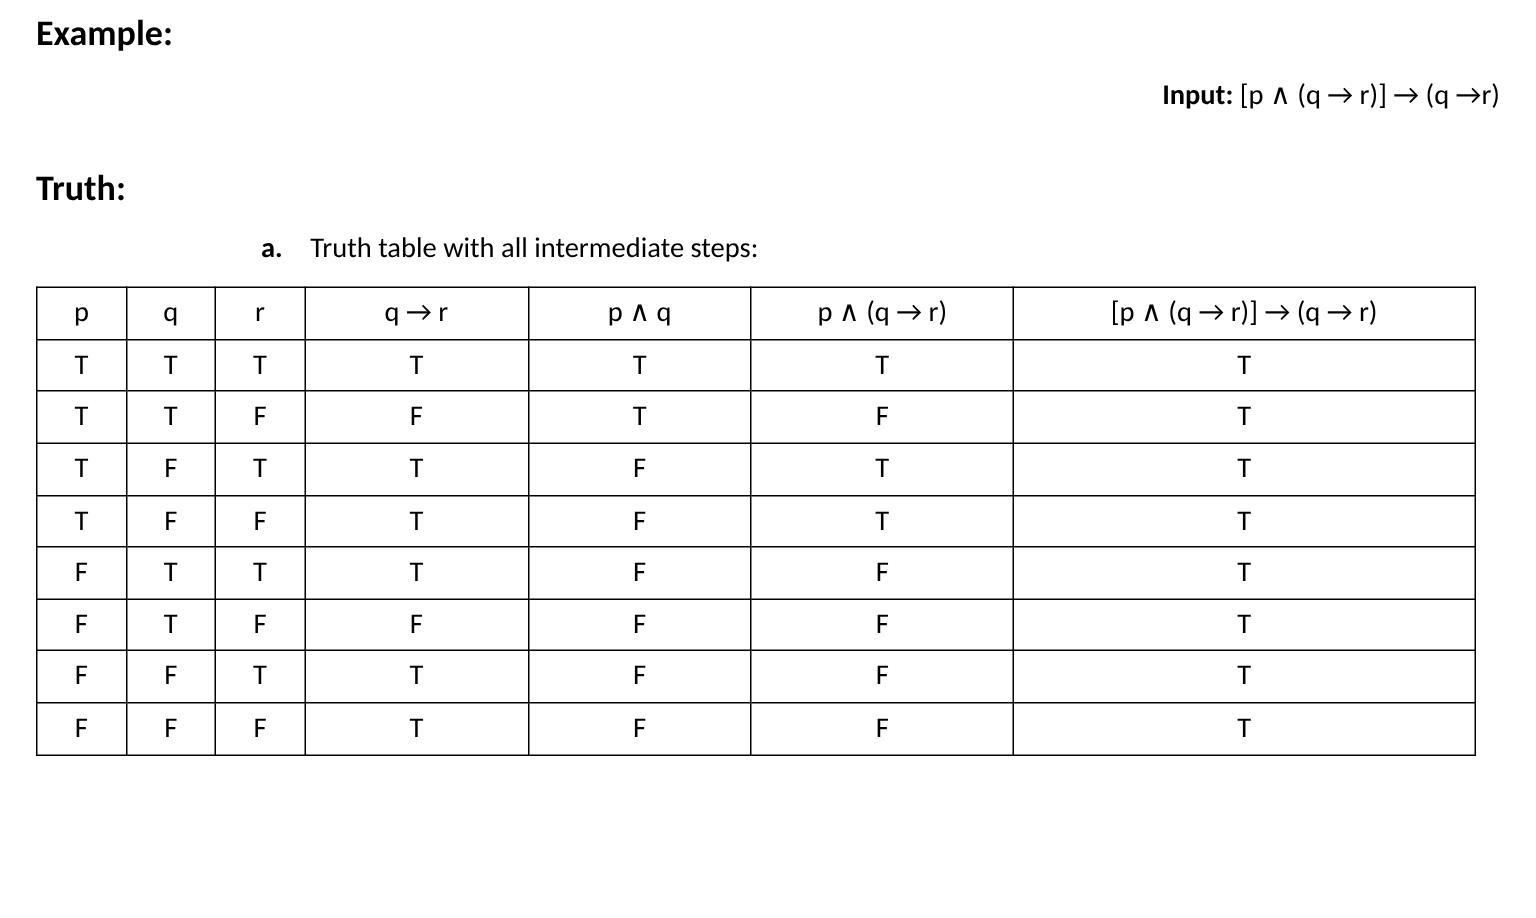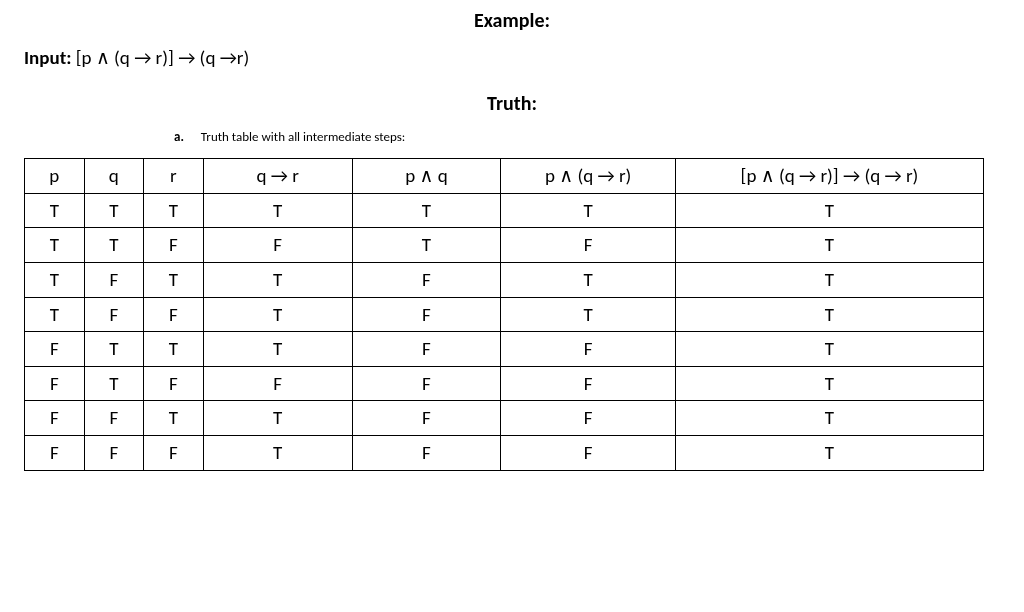--- a/index.html
+++ b/index.html
@@ -6,35 +6,35 @@
     font-family: Calibri, Arial, sans-serif;
     font-size: 19px;
     color: #000;
     background: #fff;
     margin: 0;
     padding: 8px 24px 24px 24px;
     width: 1024px;
     box-sizing: border-box;
   }
   h3 {
-    font-size: 20px;
+    font-size: 24px;
     font-weight: bold;
     margin: 0 0 14px 0;
-    text-align: center;
   }
   .line {
-    margin: 0 0 22px 0;
+    margin: 0 0 36px 0;
+    text-align: right;
   }
   .label {
     font-weight: bold;
   }
   .caption-row {
     margin: 0 0 14px 0;
     padding-left: 150px;
-    font-size: 13px;
+    font-size: 19px;
   }
   .caption-row .marker {
     font-weight: bold;
     margin-right: 14px;
   }
   table {
     border-collapse: collapse;
     width: 960px;
     table-layout: fixed;
   }

